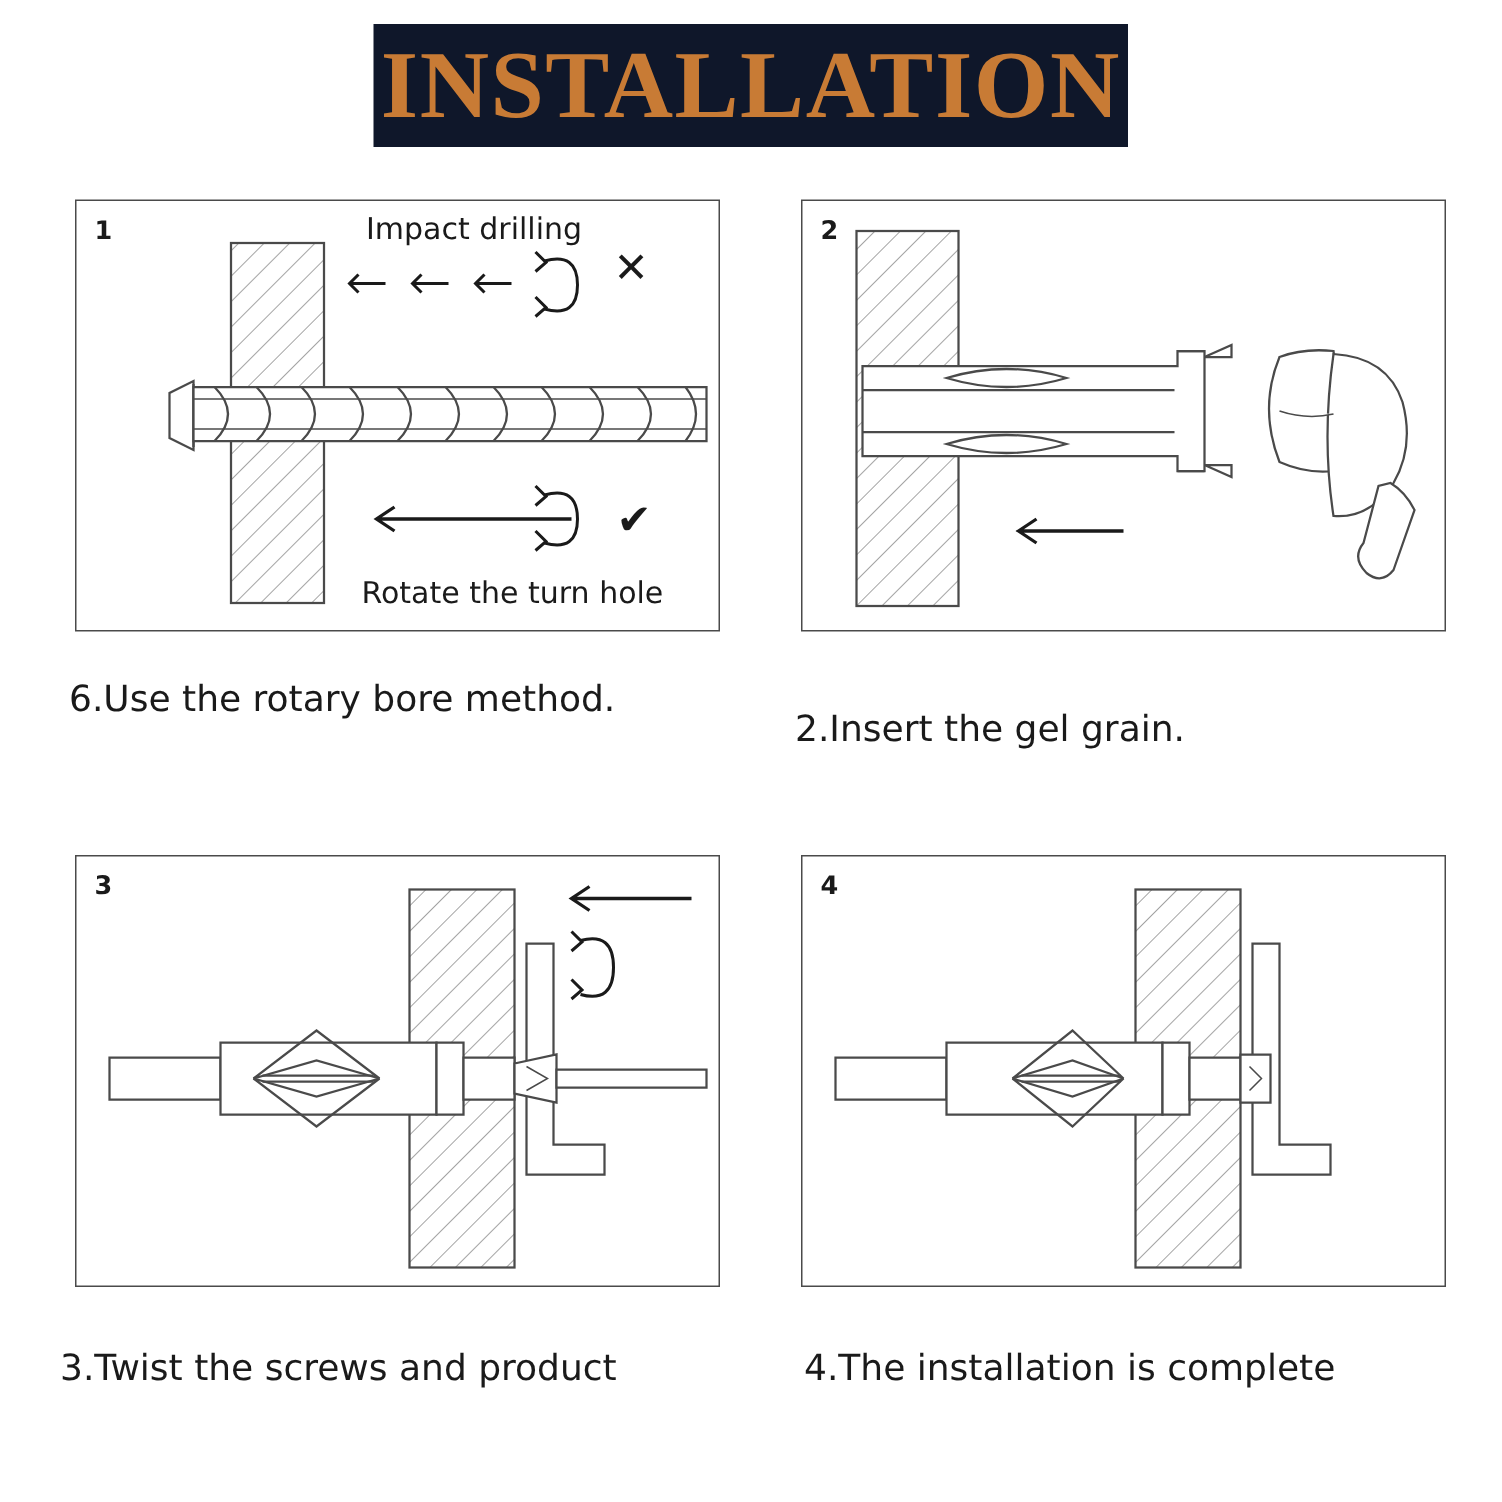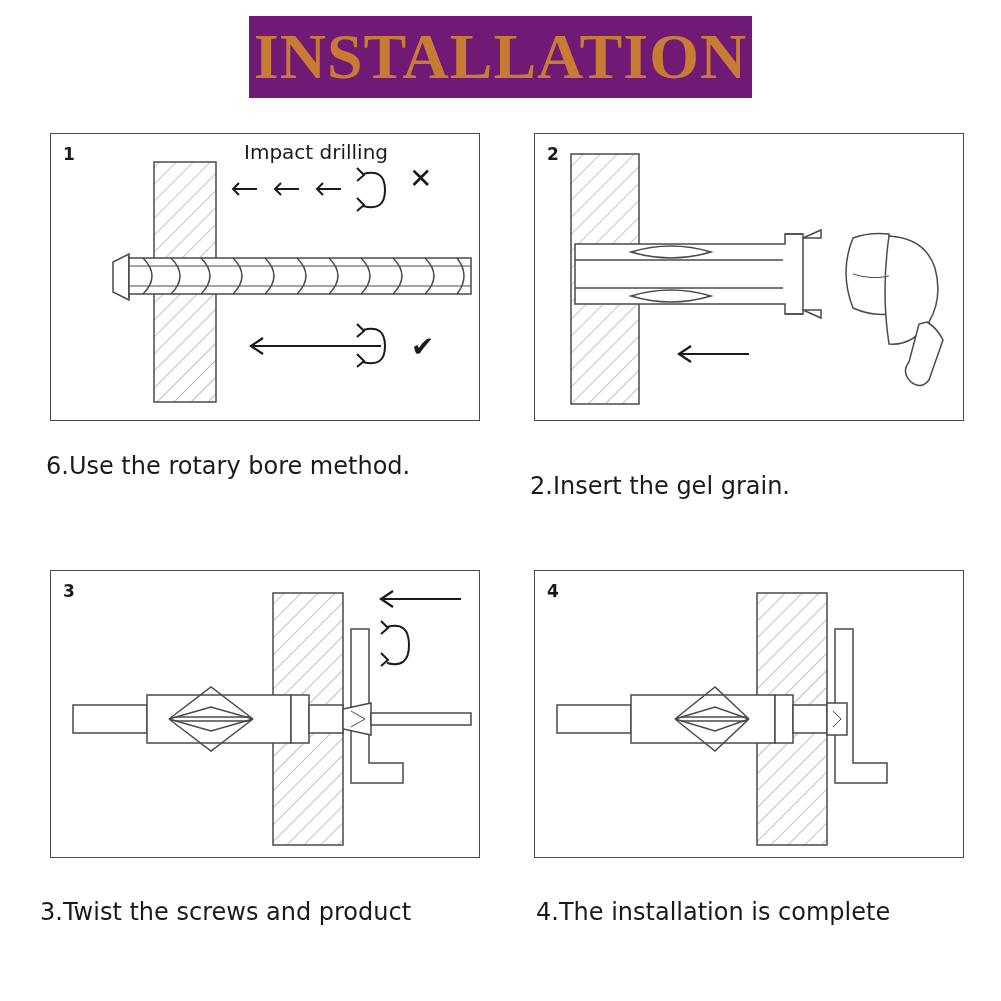--- a/index.html
+++ b/index.html
@@ -16,21 +16,21 @@
     overflow: hidden;
   }
 
   
   .title-banner {
     position: absolute;
     left: 249px;
     top: 16px;
     width: 503px;
     height: 82px;
-    background: #701a75;
+    background: #0f172a;
     display: flex;
     align-items: center;
     justify-content: center;
     text-align: center;
   }
   .title-text {
     font-family: "Liberation Serif", serif;
     font-size: 64px;
     font-weight: bold;
     letter-spacing: 1px;
@@ -102,20 +102,21 @@
 </head>
 <body>
 
 <div class="title-banner">
   <span class="title-text">INSTALLATION</span>
 </div>
 
 <div class="panel" id="panel-1">
   <span class="panel-number">1</span>
   <span class="panel-label" id="label-impact">Impact drilling</span>
+  <span class="panel-label" id="label-rotate">Rotate the turn hole</span>
   <span class="mark-x">✕</span>
   <span class="mark-check">✔</span>
 
   <svg width="428" height="286" viewBox="0 0 428 286">
     <defs>
       <pattern id="hatch1" width="12" height="12" patternTransform="rotate(45)" patternUnits="userSpaceOnUse">
         <line x1="0" y1="0" x2="0" y2="12" stroke="#9a9a9a" stroke-width="1.2"></line>
       </pattern>
     </defs>
 

